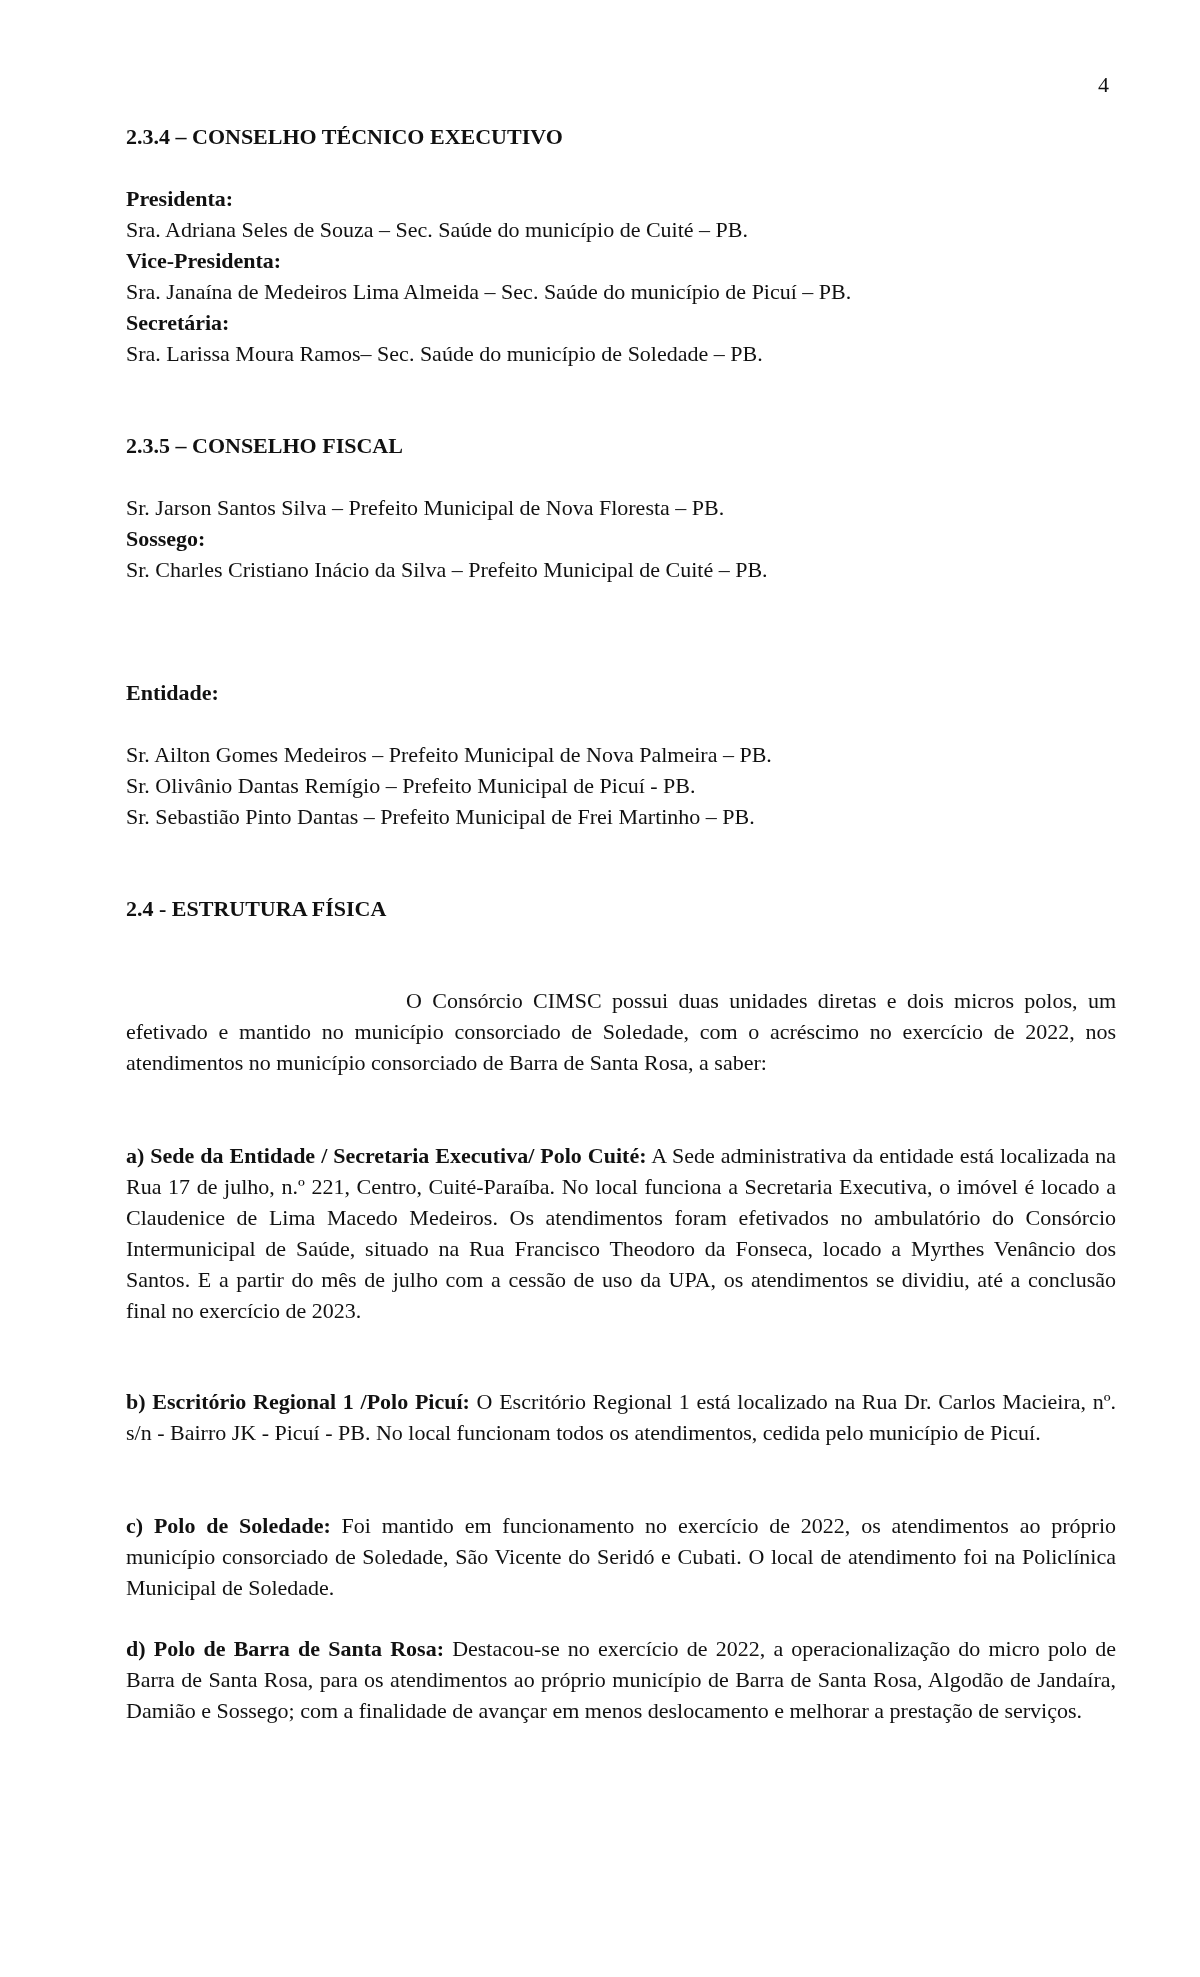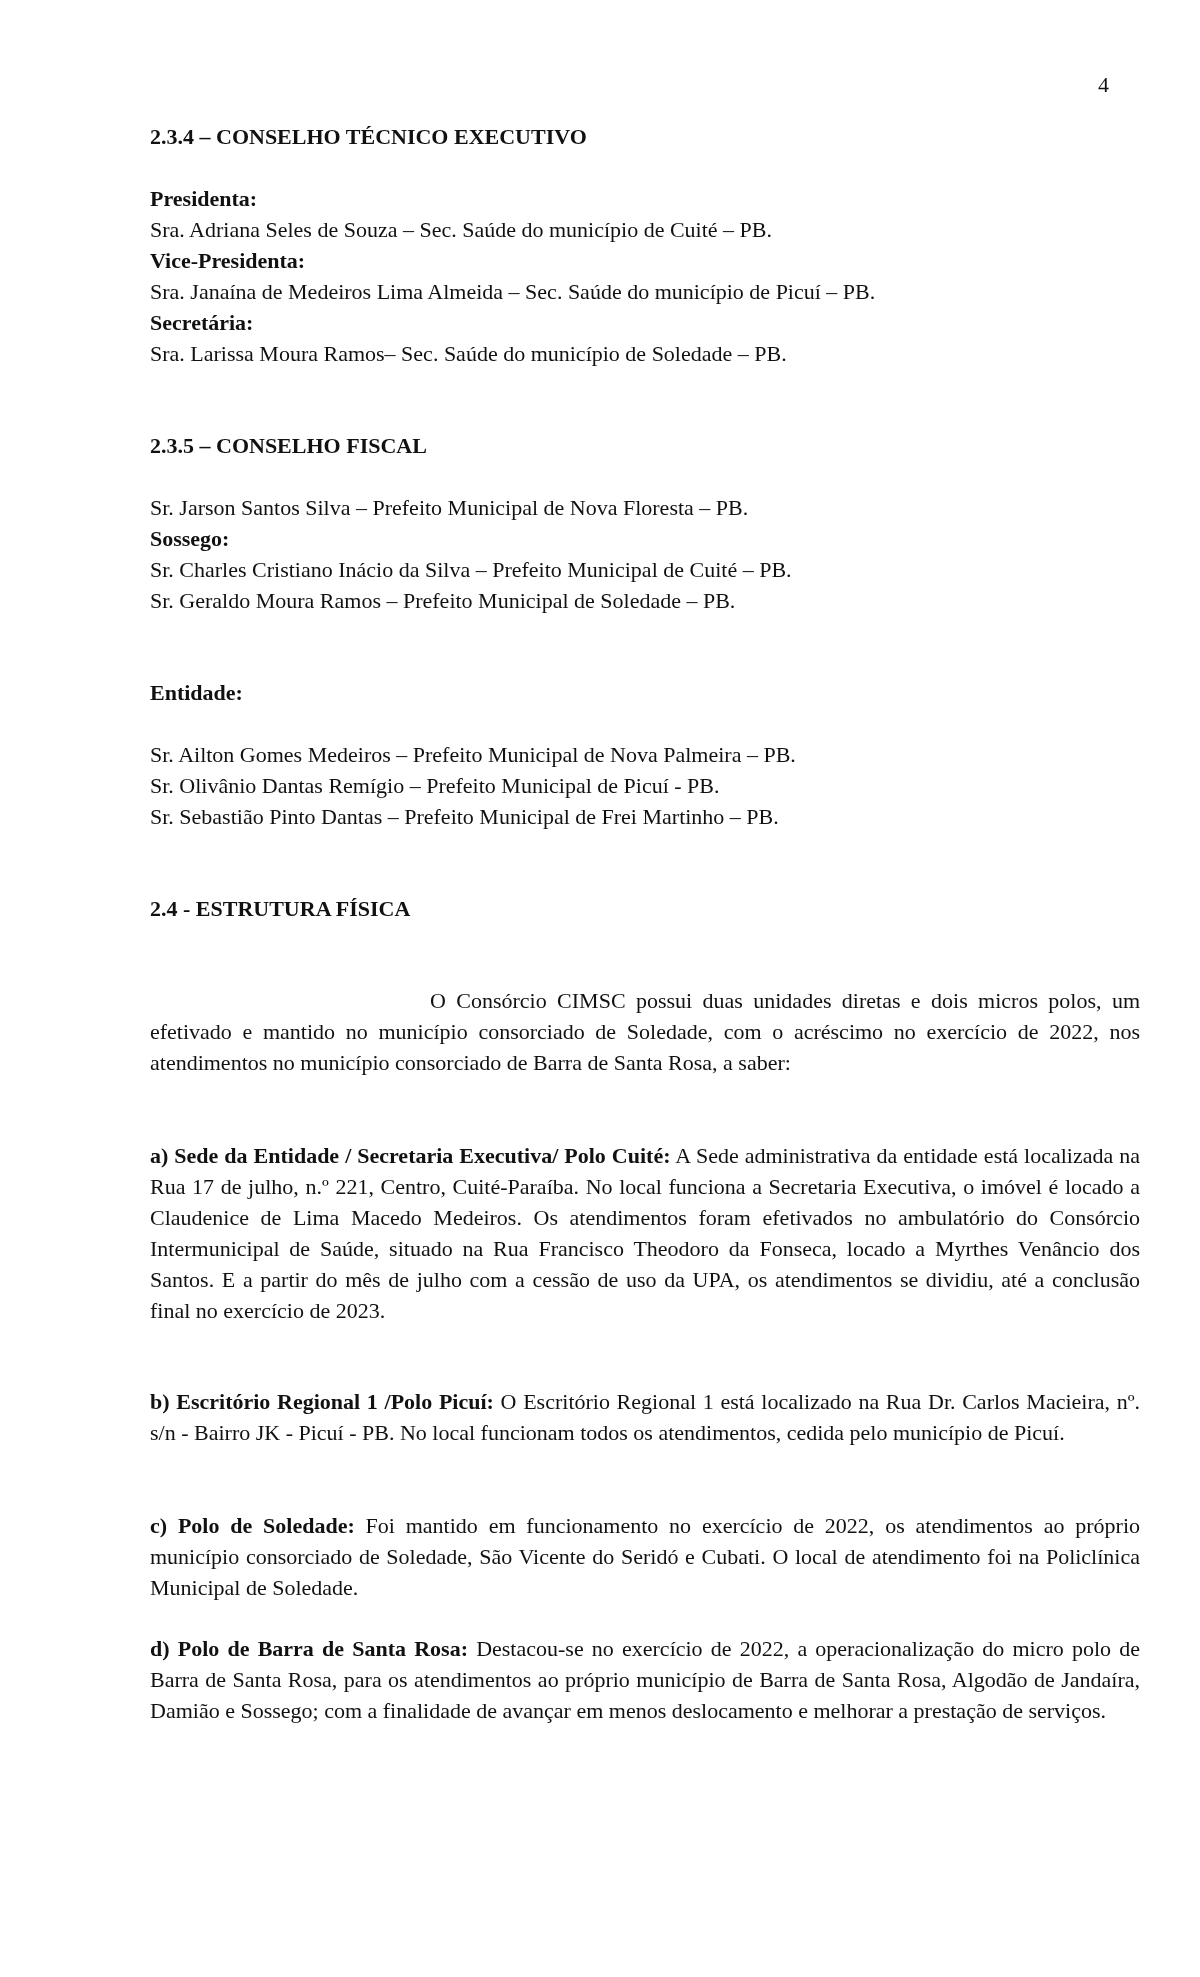--- a/index.html
+++ b/index.html
@@ -1,19 +1,19 @@
 <!DOCTYPE html>
 <html><head>
 <meta charset="utf-8">
 <style>
   html, body { margin:0; padding:0; background:#ffffff; }
   body { width:1200px; height:1977px; position:relative; overflow:hidden;
          font-family:"Liberation Serif", "DejaVu Serif", serif; color:#111111; }
   .page-num { position:absolute; top:72px; left:1098px; font-size:22px; }
-  .blk { position:absolute; left:126px; width:990px; font-size:22px; line-height:31px;margin-left:24px; }
+  .blk { position:absolute; left:126px; width:990px; font-size:22px; line-height:31px; }
   .h { font-weight:bold; }
   .lbl { font-weight:bold; display:block; }
   .line { display:block; }
   .just { text-align:justify; }
   .indent { text-indent:280px; }
   .bi { font-weight:bold; }
   .b { font-weight:bold; }
 </style>
 </head>
 <body>
@@ -28,21 +28,20 @@
   <span class="line">Sra. Janaína de Medeiros Lima Almeida – Sec. Saúde do município de Picuí – PB.</span>
   <span class="lbl">Secretária:</span>
   <span class="line">Sra. Larissa Moura Ramos– Sec. Saúde do município de Soledade – PB.</span>
 </div>
 
 <div class="blk h" style="top:430px">2.3.5 – CONSELHO FISCAL</div>
 <div class="blk" style="top:492px">
   <span class="line">Sr. Jarson Santos Silva – Prefeito Municipal de Nova Floresta – PB.</span>
   <span class="lbl">Sossego:</span>
   <span class="line">Sr. Charles Cristiano Inácio da Silva – Prefeito Municipal de Cuité – PB.</span>
-  <span class="line">Sr. Geraldo Moura Ramos – Prefeito Municipal de Soledade – PB.</span>
 </div>
 <div class="blk h" style="top:677px">Entidade:</div>
 <div class="blk" style="top:739px">
   <span class="line">Sr. Ailton Gomes Medeiros – Prefeito Municipal de Nova Palmeira – PB.</span>
   <span class="line">Sr. Olivânio Dantas Remígio – Prefeito Municipal de Picuí - PB.</span>
   <span class="line">Sr. Sebastião Pinto Dantas – Prefeito Municipal de Frei Martinho – PB.</span>
 </div>
 
 <div class="blk h" style="top:893px">2.4 - ESTRUTURA FÍSICA</div>
 <div class="blk just indent" style="top:985px">O Consórcio CIMSC possui duas unidades diretas e dois micros polos, um efetivado e mantido no município consorciado de Soledade, com o acréscimo no exercício de 2022, nos atendimentos no município consorciado de Barra de Santa Rosa, a saber:</div>

